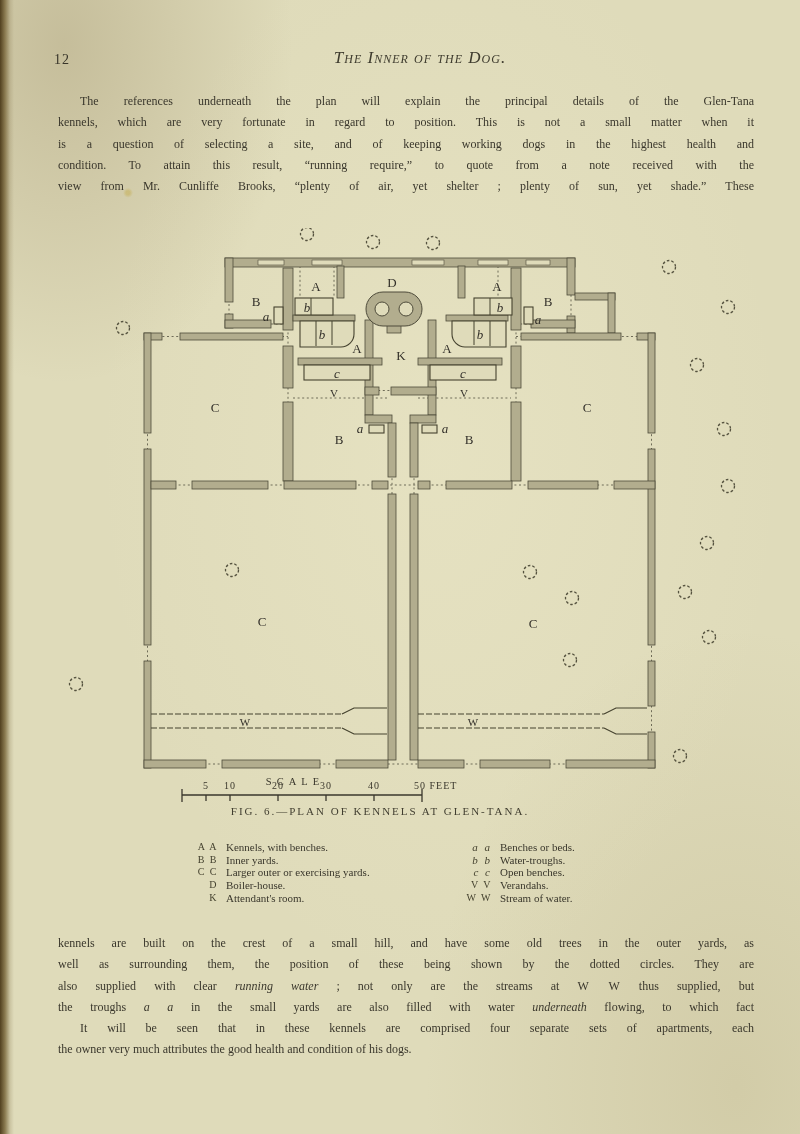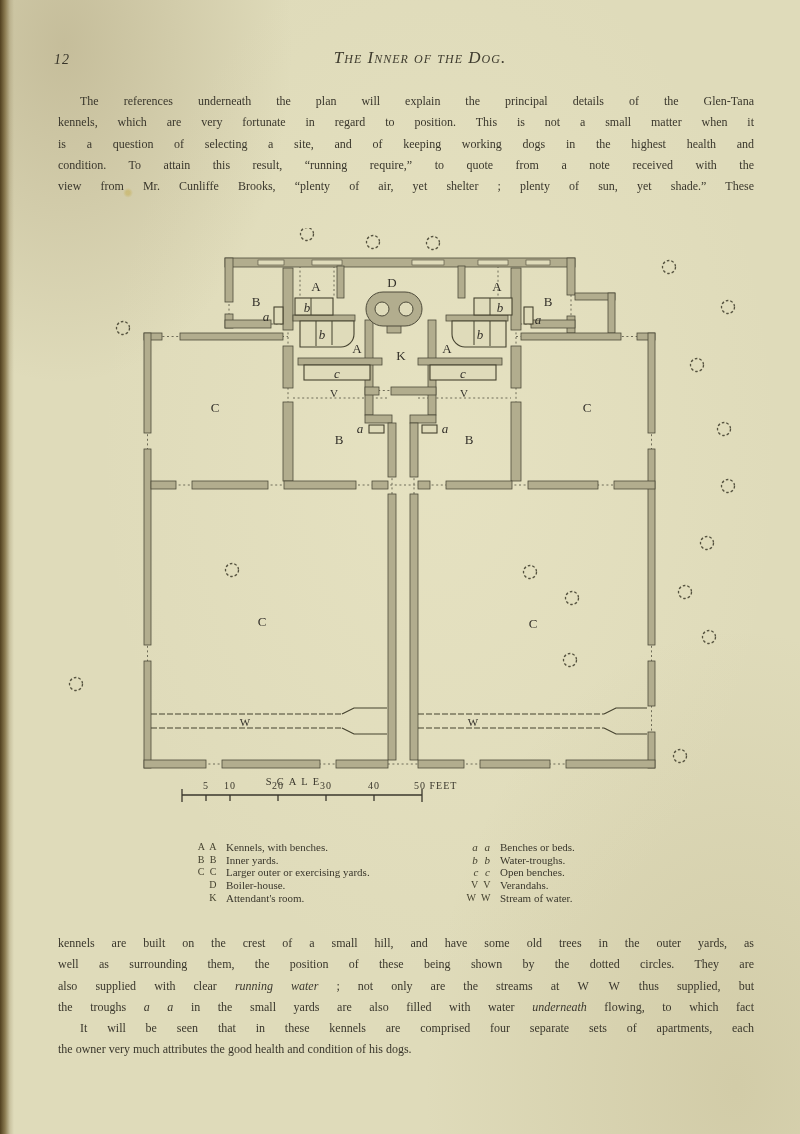--- a/index.html
+++ b/index.html
@@ -8,21 +8,21 @@
   .page{position:absolute;left:0;top:0;width:800px;height:1134px;
         background-color:#dfdbba;
         background-image:
           radial-gradient(circle at 16% 17%, rgba(190,160,40,.35) 0 2px, rgba(190,160,40,0) 5px),
           radial-gradient(ellipse at 8% 4%, rgba(120,100,60,.25), rgba(120,100,60,0) 22%),
           radial-gradient(ellipse at 92% 96%, rgba(150,135,85,.18), rgba(150,135,85,0) 30%),
           radial-gradient(ellipse at 55% 40%, rgba(236,232,200,.5), rgba(236,232,200,0) 55%);
         color:#38352a;}
   .book-edge{position:absolute;left:0;top:0;width:14px;height:1134px;
         background:linear-gradient(to right,#51401f 0,#8a7a50 5px,rgba(140,125,85,.25) 10px,rgba(140,125,85,0) 14px);}
-  .page-number{position:absolute;left:54px;top:52px;font-size:14px;letter-spacing:1px;font-style:italic;}
+  .page-number{position:absolute;left:54px;top:52px;font-size:14px;letter-spacing:1px;}
   .running-title{position:absolute;left:100px;top:48px;width:640px;text-align:center;
         font-style:italic;font-variant:small-caps;font-size:17px;letter-spacing:1px;color:#3e3b2e;}
   .para{position:absolute;left:46px;width:696px;font-size:12px;line-height:21.3px;color:#3a372c;margin-left:12px;}
   .para .tline{text-align:justify;text-align-last:justify;white-space:nowrap;}
   .para .tline.ind{text-indent:22px;}
   .para .tline.nojust{text-align:left;text-align-last:left;white-space:normal;}
   .para.intro{top:91px;}
   .para.bottom{top:933px;}
   .sc{font-variant:small-caps;letter-spacing:1px;}
   svg.figure{position:absolute;left:60px;top:228px;}
@@ -255,20 +255,21 @@
           <text x="218" y="561" text-anchor="middle" class="sc-num">20</text>
           <path d="M266,567 V573" class="sbar"></path>
           <text x="266" y="561" text-anchor="middle" class="sc-num">30</text>
           <path d="M314,567 V573" class="sbar"></path>
           <text x="314" y="561" text-anchor="middle" class="sc-num">40</text>
           <text x="354" y="561" class="sc-num">50 FEET</text>
         </g>
     </g>
   </svg>
 
+  <div class="caption">FIG. 6.—PLAN OF KENNELS AT GLEN-TANA.</div>
 
   <div class="legend">
     <div class="lcol lcol1">
         <div class="lrow">
           <span class="lkey">A A</span>
           <span>Kennels, with benches.</span>
         </div>
         <div class="lrow">
           <span class="lkey">B B</span>
           <span>Inner yards.</span>

